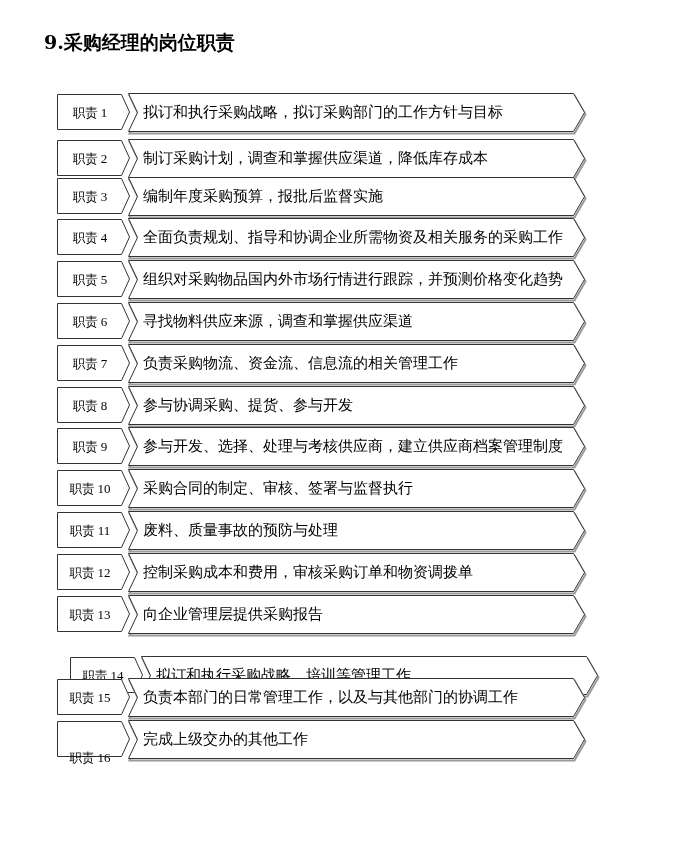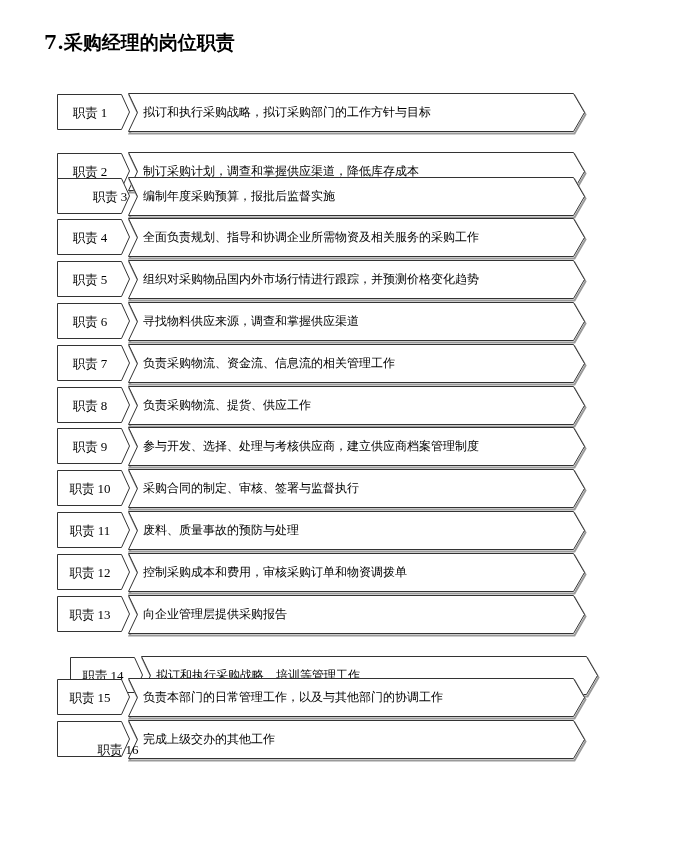--- a/index.html
+++ b/index.html
@@ -6,62 +6,62 @@
   body { width:677px; height:844px; position:relative; overflow:hidden;
          font-family: "DejaVu Sans", "Liberation Sans", sans-serif; color:#000; }
   .title { position:absolute; left:44px; top:30px; font-size:19px; font-weight:bold;
            font-family: "DejaVu Serif", "Liberation Serif", serif; letter-spacing:0px; }
   .rows { position:absolute; left:0; top:0; width:581px; height:844px; }
   .row { position:absolute; left:0; width:677px; height:42px; }
   .row svg { position:absolute; left:0; top:0; }
   .lbl { position:absolute; left:57px; width:66px; top:0; height:37px; line-height:37px;
          text-align:center; font-size:12.5px; }
   .lbl .num { font-family: "Liberation Serif", "DejaVu Serif", serif; font-size:13px; margin-left:3px; }
-  .txt { position:absolute; left:143px; top:1px; height:37px; line-height:37px; font-size:12px; white-space:nowrap; }
+  .txt { position:absolute; left:143px; top:1px; height:37px; line-height:37px; font-size:15px; white-space:nowrap; }
 </style>
 </head>
 <body>
 
-<div class="title">7.采购经理的岗位职责</div>
+<div class="title">9.采购经理的岗位职责</div>
 
 <div class="rows" id="rows">
     <div class="row" style="top: 93px;">
     <svg width="677" height="42">
 
       <polygon points="57.5,1.5 121.5,1.5 129.5,19 121.5,36.5 57.5,36.5" fill="#ffffff" stroke="#333333" stroke-width="1"></polygon>
 
       <polygon points="129.5,1.5 574.5,1.5 585.5,20.5 574.5,39.5 129.5,39.5 138.5,20.5" fill="none" stroke="#9a9a9a" stroke-width="2" transform="translate(0,1)"></polygon>
 
       <polygon points="128.5,0.5 573.5,0.5 584.5,19.5 573.5,38.5 128.5,38.5 137.5,19.5" fill="#ffffff" stroke="#333333" stroke-width="1"></polygon>
     </svg>
     <div class="lbl" style="top: 1px;"><span>职责</span><span class="num">1</span></div>
     <div class="txt">拟订和执行采购战略，拟订采购部门的工作方针与目标</div>
   </div>
-    <div class="row" style="top: 152px;">
+    <div class="row" style="top: 139px;">
     <svg width="677" height="42">
 
       <polygon points="57.5,1.5 121.5,1.5 129.5,19 121.5,36.5 57.5,36.5" fill="#ffffff" stroke="#333333" stroke-width="1"></polygon>
 
       <polygon points="129.5,1.5 574.5,1.5 585.5,20.5 574.5,39.5 129.5,39.5 138.5,20.5" fill="none" stroke="#9a9a9a" stroke-width="2" transform="translate(0,1)"></polygon>
 
       <polygon points="128.5,0.5 573.5,0.5 584.5,19.5 573.5,38.5 128.5,38.5 137.5,19.5" fill="#ffffff" stroke="#333333" stroke-width="1"></polygon>
     </svg>
     <div class="lbl" style="top: 1px;"><span>职责</span><span class="num">2</span></div>
     <div class="txt">制订采购计划，调查和掌握供应渠道，降低库存成本</div>
   </div>
     <div class="row" style="top: 176.6px;">
     <svg width="677" height="42">
 
       <polygon points="57.5,1.5 121.5,1.5 129.5,19 121.5,36.5 57.5,36.5" fill="#ffffff" stroke="#333333" stroke-width="1"></polygon>
 
       <polygon points="129.5,1.5 574.5,1.5 585.5,20.5 574.5,39.5 129.5,39.5 138.5,20.5" fill="none" stroke="#9a9a9a" stroke-width="2" transform="translate(0,1)"></polygon>
 
       <polygon points="128.5,0.5 573.5,0.5 584.5,19.5 573.5,38.5 128.5,38.5 137.5,19.5" fill="#ffffff" stroke="#333333" stroke-width="1"></polygon>
     </svg>
-    <div class="lbl" style="top: 1px; padding-left: 20px;"><span>职责</span><span class="num">3</span></div>
+    <div class="lbl" style="top: 1px;"><span>职责</span><span class="num">3</span></div>
     <div class="txt">编制年度采购预算，报批后监督实施</div>
   </div>
     <div class="row" style="top: 218.4px;">
     <svg width="677" height="42">
 
       <polygon points="57.5,1.5 121.5,1.5 129.5,19 121.5,36.5 57.5,36.5" fill="#ffffff" stroke="#333333" stroke-width="1"></polygon>
 
       <polygon points="129.5,1.5 574.5,1.5 585.5,20.5 574.5,39.5 129.5,39.5 138.5,20.5" fill="none" stroke="#9a9a9a" stroke-width="2" transform="translate(0,1)"></polygon>
 
       <polygon points="128.5,0.5 573.5,0.5 584.5,19.5 573.5,38.5 128.5,38.5 137.5,19.5" fill="#ffffff" stroke="#333333" stroke-width="1"></polygon>
@@ -108,21 +108,21 @@
     <div class="row" style="top: 385.6px; padding-left: 8px;">
     <svg width="677" height="42">
 
       <polygon points="57.5,1.5 121.5,1.5 129.5,19 121.5,36.5 57.5,36.5" fill="#ffffff" stroke="#333333" stroke-width="1"></polygon>
 
       <polygon points="129.5,1.5 574.5,1.5 585.5,20.5 574.5,39.5 129.5,39.5 138.5,20.5" fill="none" stroke="#9a9a9a" stroke-width="2" transform="translate(0,1)"></polygon>
 
       <polygon points="128.5,0.5 573.5,0.5 584.5,19.5 573.5,38.5 128.5,38.5 137.5,19.5" fill="#ffffff" stroke="#333333" stroke-width="1"></polygon>
     </svg>
     <div class="lbl" style="top: 1px;"><span>职责</span><span class="num">8</span></div>
-    <div class="txt">负责采购物流、提货、供应工作</div>
+    <div class="txt">参与协调采购、提货、参与开发</div>
   </div>
     <div class="row" style="top: 427.4px;">
     <svg width="677" height="42">
 
       <polygon points="57.5,1.5 121.5,1.5 129.5,19 121.5,36.5 57.5,36.5" fill="#ffffff" stroke="#333333" stroke-width="1"></polygon>
 
       <polygon points="129.5,1.5 574.5,1.5 585.5,20.5 574.5,39.5 129.5,39.5 138.5,20.5" fill="none" stroke="#9a9a9a" stroke-width="2" transform="translate(0,1)"></polygon>
 
       <polygon points="128.5,0.5 573.5,0.5 584.5,19.5 573.5,38.5 128.5,38.5 137.5,19.5" fill="#ffffff" stroke="#333333" stroke-width="1"></polygon>
     </svg>
@@ -203,16 +203,16 @@
   </div>
     <div class="row" style="top: 720px;">
     <svg width="677" height="42">
 
       <polygon points="57.5,1.5 121.5,1.5 129.5,19 121.5,36.5 57.5,36.5" fill="#ffffff" stroke="#333333" stroke-width="1"></polygon>
 
       <polygon points="129.5,1.5 574.5,1.5 585.5,20.5 574.5,39.5 129.5,39.5 138.5,20.5" fill="none" stroke="#9a9a9a" stroke-width="2" transform="translate(0,1)"></polygon>
 
       <polygon points="128.5,0.5 573.5,0.5 584.5,19.5 573.5,38.5 128.5,38.5 137.5,19.5" fill="#ffffff" stroke="#333333" stroke-width="1"></polygon>
     </svg>
-    <div class="lbl" style="top: 11px; margin-left: 28px;"><span>职责</span><span class="num">16</span></div>
+    <div class="lbl" style="top: 19px;"><span>职责</span><span class="num">16</span></div>
     <div class="txt">完成上级交办的其他工作</div>
   </div>
   </div>
 
 </body></html>

